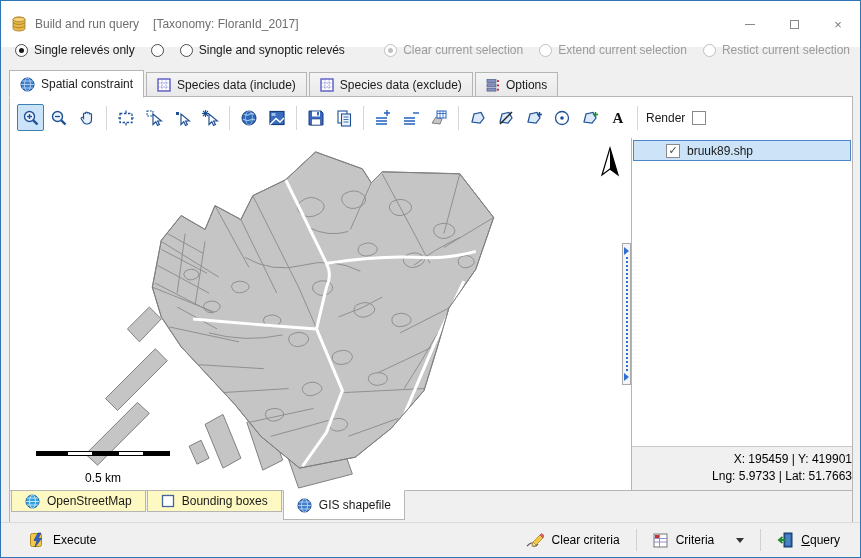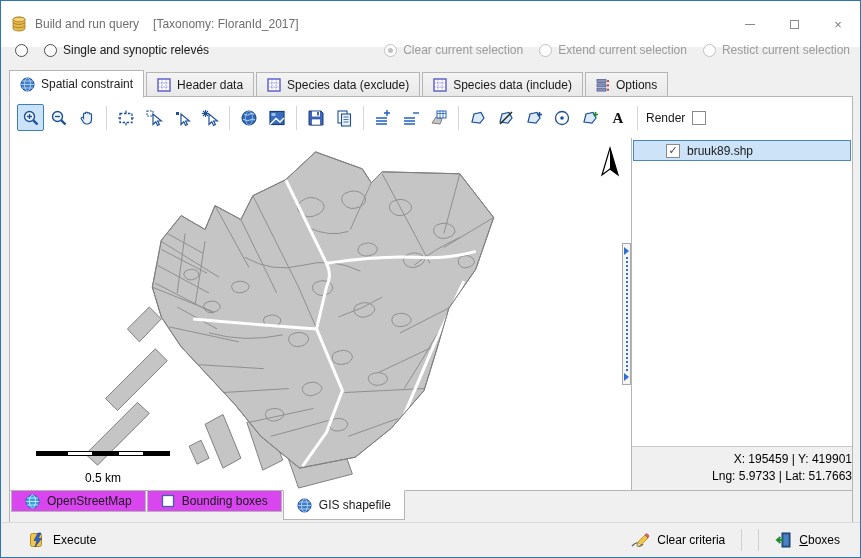--- a/index.html
+++ b/index.html
@@ -62,21 +62,21 @@
   .split-dots { flex:1; width:0; border-left:2px dotted #2f6fd0; margin:2px 0; }
 
   
   .rightpanel { width:221px; border-left:1px solid #b5b5b6; display:flex; flex-direction:column; background:#fff; }
   .layerlist { flex:1; padding-top:2px; }
   .layeritem { margin:0 1px; height:21px; background:#cde4f8; border:1px solid #4a86c8; display:flex; align-items:center; padding-left:32px; gap:7px; }
   .statusarea { height:44px; background:#f0f0f0; border-top:1px solid #c8c8c8; text-align:right; padding-top:4px; line-height:17px; color:#000; }
 
   
   .maptabs { position:absolute; left:0; right:0; bottom:0; height:33px; background:#f0f0f0; border-top:1px solid #b5b5b6; display:flex; align-items:flex-start; padding-left:1px; }
-  .mtab { display:inline-flex; align-items:center; gap:7px; height:21px; padding:0 13px; background:#d946ef; border:1px solid #b5b5b6; border-top:none; margin-right:1px; }
+  .mtab { display:inline-flex; align-items:center; gap:7px; height:21px; padding:0 13px; background:#fef9c3; border:1px solid #b5b5b6; border-top:none; margin-right:1px; }
   .mtab.active { background:#fff; height:30px; margin-top:-1px; border-top:1px solid #fff; z-index:2; }
 
   
   .footer { position:absolute; left:0; right:0; bottom:0; height:35px; background:#f0f0f0; border-top:1px solid #dadada; display:flex; align-items:center; }
   .fbtn { display:flex; align-items:center; gap:8px; padding:4px 8px; color:#000; }
   .fbtn.execute { margin-left:20px; }
   .fsep { width:1px; height:22px; background:#d0d0d0; margin:0 8px; }
   .fright { margin-left:auto; display:flex; align-items:center; margin-right:12px; }
   .drop-arrow { width:0; height:0; border-left:4px solid transparent; border-right:4px solid transparent; border-top:5px solid #333; margin-left:14px; }
   .uline { text-decoration:underline; }
@@ -104,20 +104,24 @@
         </div>
       <div class="win-btn">
           <span>×</span>
         </div>
     </div>
   </div>
 
   <div class="modebar">
     <div class="radio-group">
       <div class="radio">
+        <span class="rdot sel"></span>
+        <span>Single relevés only</span>
+      </div>
+      <div class="radio">
         <span class="rdot"></span>
       </div>
       <div class="radio">
         <span class="rdot"></span>
         <span>Single and synoptic relevés</span>
       </div>
     </div>
     <div class="radio-group disabled">
       <div class="radio">
         <span class="rdot sel"></span>
@@ -141,35 +145,28 @@
         <ellipse cx="8" cy="8" rx="3.2" ry="7" fill="none" stroke="#bcd6f2" stroke-width="0.9"></ellipse>
         <path d="M1,8 h14 M2.2,4.3 h11.6 M2.2,11.7 h11.6" stroke="#bcd6f2" stroke-width="0.9" fill="none"></path>
       </svg>
       <span>Spatial constraint</span>
     </div>
     <div class="tab">
       <svg width="14" height="14" viewBox="0 0 14 14">
         <rect x="1" y="1" width="12" height="12" fill="#fff" stroke="#5a5ac8" stroke-width="1.4"></rect>
         <path d="M5,1 V13 M9,1 V13 M1,5 H13 M1,9 H13" stroke="#7a7ad0" stroke-width="0.9" stroke-dasharray="1.5,1.2" fill="none"></path>
       </svg>
-      <span>Header data</span>
+      <span>Species data (include)</span>
     </div>
     <div class="tab">
       <svg width="14" height="14" viewBox="0 0 14 14">
         <rect x="1" y="1" width="12" height="12" fill="#fff" stroke="#5a5ac8" stroke-width="1.4"></rect>
         <path d="M5,1 V13 M9,1 V13 M1,5 H13 M1,9 H13" stroke="#7a7ad0" stroke-width="0.9" stroke-dasharray="1.5,1.2" fill="none"></path>
       </svg>
       <span>Species data (exclude)</span>
-    </div>
-    <div class="tab">
-      <svg width="14" height="14" viewBox="0 0 14 14">
-        <rect x="1" y="1" width="12" height="12" fill="#fff" stroke="#5a5ac8" stroke-width="1.4"></rect>
-        <path d="M5,1 V13 M9,1 V13 M1,5 H13 M1,9 H13" stroke="#7a7ad0" stroke-width="0.9" stroke-dasharray="1.5,1.2" fill="none"></path>
-      </svg>
-      <span>Species data (include)</span>
     </div>
     <div class="tab">
       <svg width="14" height="14" viewBox="0 0 14 14">
         <rect x="1" y="1.5" width="9" height="3" fill="#8492c0" stroke="#4d5a86" stroke-width="0.7"></rect>
         <rect x="1" y="5.8" width="9" height="3" fill="#8492c0" stroke="#4d5a86" stroke-width="0.7"></rect>
         <rect x="1" y="10.1" width="9" height="3" fill="#8492c0" stroke="#4d5a86" stroke-width="0.7"></rect>
         <rect x="11" y="2.2" width="2" height="1.8" fill="#c03030"></rect>
         <rect x="11" y="6.5" width="2" height="1.8" fill="#c03030"></rect>
         <rect x="11" y="10.8" width="2" height="1.8" fill="#c03030"></rect>
       </svg>
@@ -475,25 +472,34 @@
       <div class="fbtn">
         <svg width="18" height="16" viewBox="0 0 18 16">
           <path d="M1,14 q4,-4 7,-3 q-3,2 -1,3 q3,1 5,-2" fill="none" stroke="#555" stroke-width="1.1"></path>
           <path d="M7,10 L14,3 L17,6 L10,13 Z" fill="#f2c84b" stroke="#b08a1e" stroke-width="0.8"></path>
           <path d="M14,3 L17,6 L18,3.5 L15.5,1.5 Z" fill="#e06666" stroke="#a23b3b" stroke-width="0.6"></path>
           <path d="M7,10 L10,13 L6,14.5 Z" fill="#f6e3b0" stroke="#b08a1e" stroke-width="0.6"></path>
         </svg>
         <span>Clear criteria</span>
       </div>
       <div class="fsep"></div>
+      <div class="fbtn">
+        <svg width="15" height="15" viewBox="0 0 15 15">
+          <rect x="1" y="1" width="13" height="13" fill="#fff" stroke="#777"></rect>
+          <rect x="2" y="2" width="4" height="3" fill="#c03030"></rect>
+          <path d="M1,5.5 h13 M1,9 h13 M6.5,1 v13" stroke="#8888c8" stroke-width="0.9"></path>
+        </svg>
+        <span>Criteria</span>
+        <div class="drop-arrow"></div>
+      </div>
       <div class="fsep"></div>
       <div class="fbtn">
         <svg width="16" height="16" viewBox="0 0 16 16">
           <rect x="7" y="1" width="8" height="14" fill="#2b5e9e" stroke="#163a66"></rect>
           <rect x="8.5" y="2.5" width="5" height="11" fill="#4a82c4"></rect>
           <path d="M9,8 L3,8 M5.5,5 L2,8 L5.5,11" fill="none" stroke="#1f8c2f" stroke-width="2"></path>
         </svg>
-        <span><span class="uline">C</span><span>boxes</span></span>
+        <span><span class="uline">C</span><span>query</span></span>
       </div>
     </div>
   </div>
 
 </div>
 
 </body></html>

